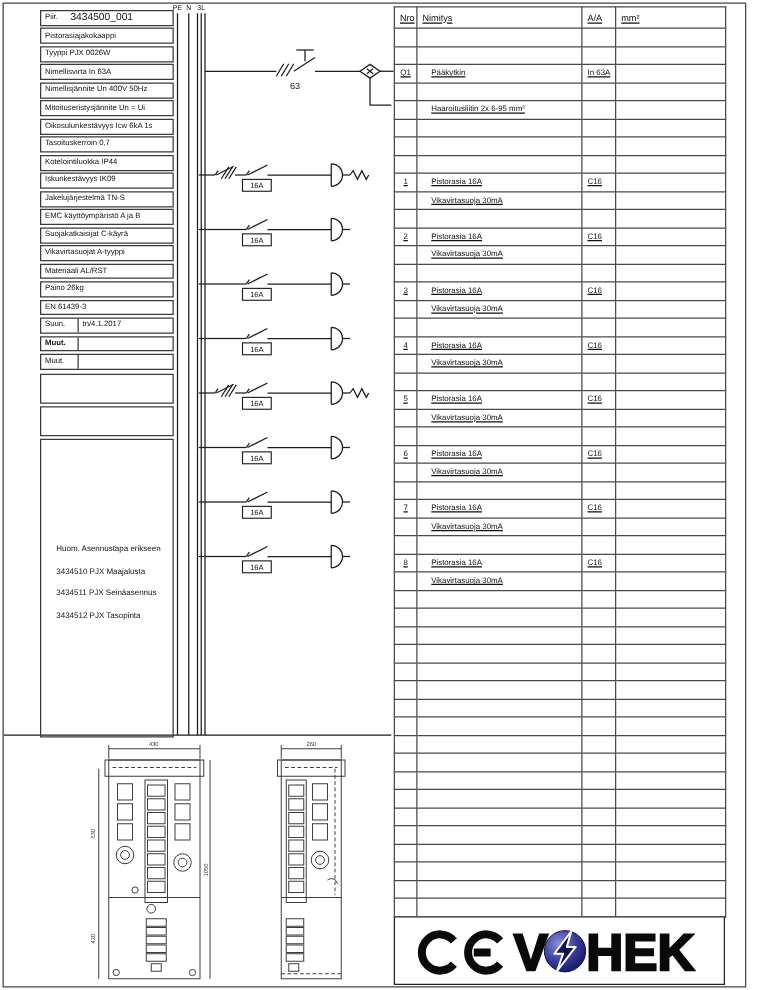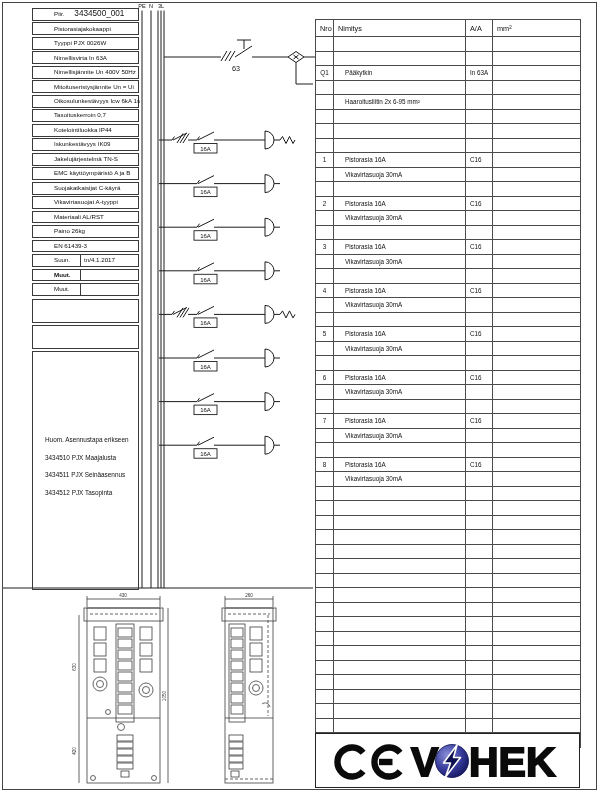--- a/index.html
+++ b/index.html
@@ -2,33 +2,33 @@
 <html><head>
 <meta charset="utf-8">
 <style>
   html,body{margin:0;padding:0;background:#fff;}
   #page{position:relative;width:612px;height:792px;background:#fff;overflow:hidden;
         font-family:"Liberation Sans",sans-serif;color:#111;}
   #frame{position:absolute;left:2px;top:2px;width:593px;height:786px;border:1px solid #444;}
   
   #spec{position:absolute;left:32px;top:8px;width:107px;z-index:2;}
   .spec-row{box-sizing:border-box;height:12.7px;margin-bottom:1.8px;border:1px solid #3a3a3a;
-            font-size:6.2px;line-height:10.5px;padding-left:21px;white-space:nowrap;background:#fff;
+            font-size:6.2px;line-height:10.5px;padding-left:3px;white-space:nowrap;background:#fff;
             display:flex;align-items:center;}
   .spec-row .lbl{flex:0 0 auto;}
   .spec-row .lbl.b{font-weight:bold;}
   .spec-row.piir .val{font-size:8.2px;margin-left:10px;}
   .spec-row.split .lbl{width:26px;border-right:1px solid #3a3a3a;height:100%;display:flex;align-items:center;}
   .spec-row.split .val{padding-left:3px;}
   .emptybox{position:absolute;left:32px;box-sizing:border-box;width:107px;border:1px solid #3a3a3a;z-index:2;background:transparent;}
   
   #notes{position:absolute;left:45px;top:431px;z-index:3;font-size:6.4px;}
   .note-line{height:17.6px;line-height:17.6px;white-space:nowrap;}
   
-  #ctable{position:absolute;left:315px;top:19px;z-index:2;border-collapse:collapse;table-layout:fixed;background:#fff;}
+  #ctable{position:absolute;left:315px;top:5px;z-index:2;border-collapse:collapse;table-layout:fixed;background:#fff;text-decoration:underline;}
   #ctable th,#ctable td{border:1px solid #4a4a4a;padding:0;margin:0;overflow:hidden;white-space:nowrap;}
   #ctable th{font-size:7.3px;font-weight:normal;text-align:left;padding-left:4px;height:16px;}
   #ctable td{font-size:6.3px;height:13.5px;line-height:13.5px;}
   #ctable td.c0{text-align:center;}
   #ctable td.c1{padding-left:11px;}
   #ctable td.c2{padding-left:4px;}
   #ctable{border:1px solid #222;}
   
   #lineart{position:absolute;left:0;top:0;z-index:1;}
   .sch line,.sch path,.sch polyline{stroke:#1c1c1c;stroke-width:1;fill:none;}

